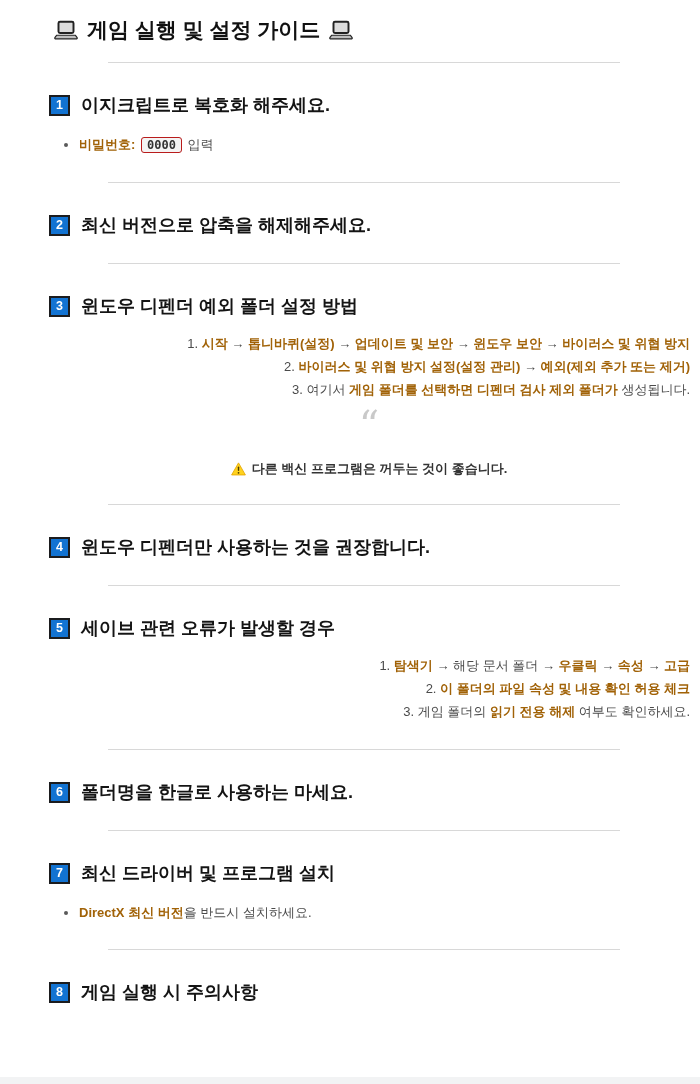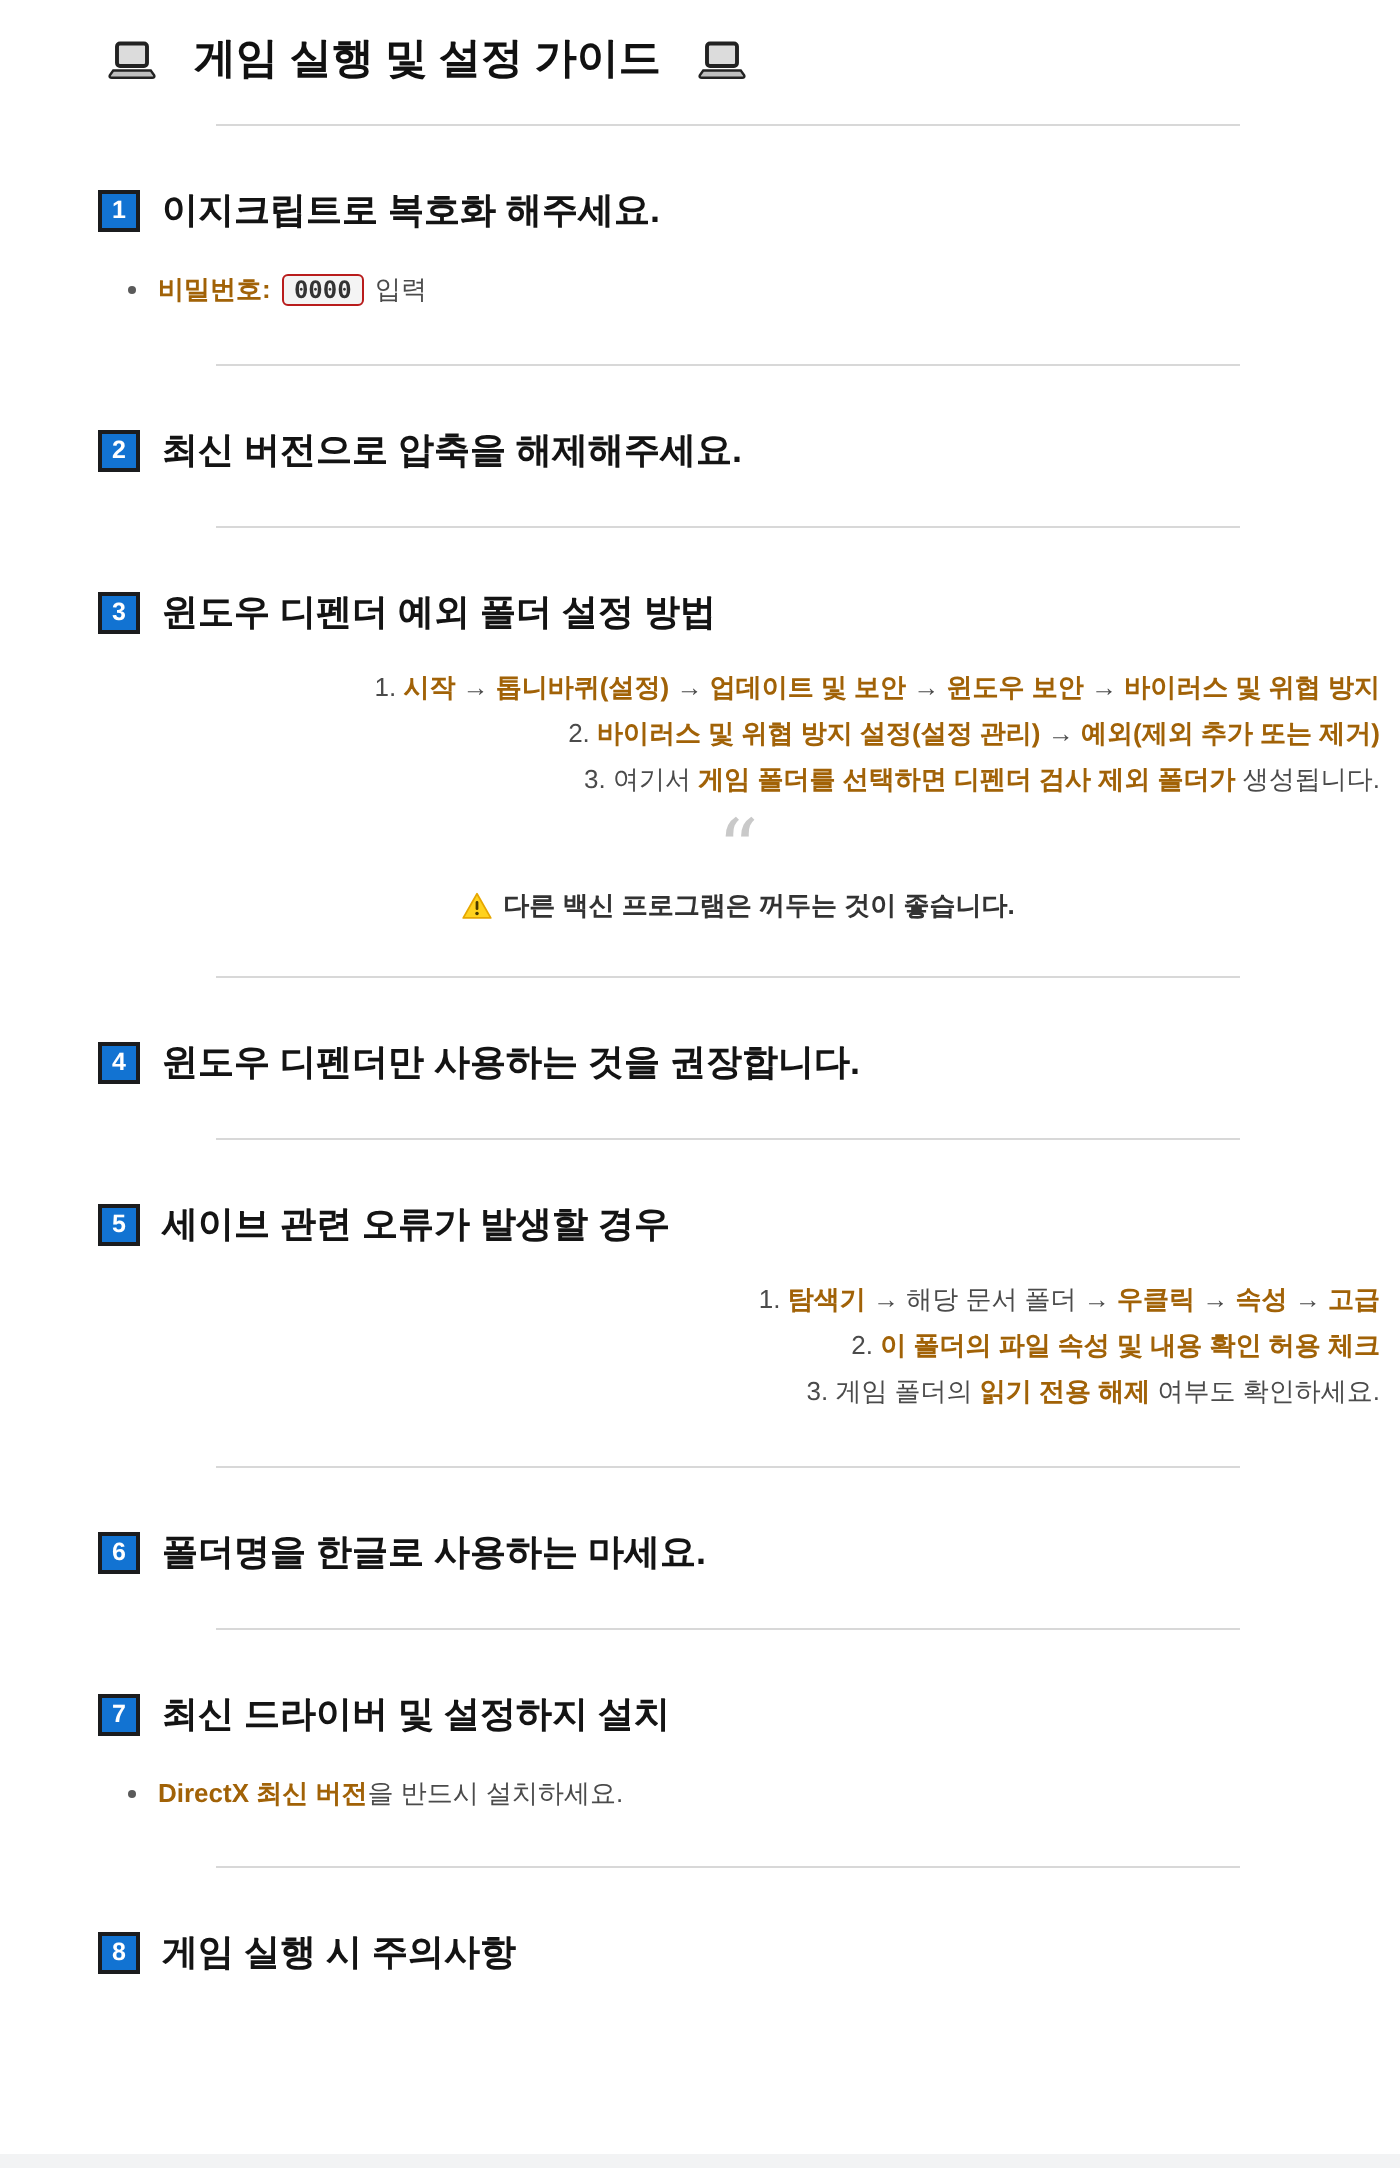--- a/index.html
+++ b/index.html
@@ -8,21 +8,21 @@
     width: 700px; height: 1084px;
     background: #ffffff;
     font-family: "Liberation Sans", "DejaVu Sans", sans-serif;
     color: #4b4b4b;
     position: relative;
     overflow: hidden;
   }
   .content { padding: 8px 10px 0 48px; }
 
   .doc-title {
-    display: flex; align-items: center; gap: 19px;
+    display: flex; align-items: center; gap: 9px;
     font-size: 21px; font-weight: 700; color: #111;
     margin: 8px 0 0 6px; line-height: 28px;
   }
   .laptop { display: inline-flex; align-items: center; }
 
   hr.divider {
     border: none; border-top: 1px solid #d8d8d8;
     margin: 26px 0 0 60px; width: 512px; height: 0;
   }
   hr.divider.first { margin-top: 18px; }
@@ -62,21 +62,21 @@
   }
 
   .quote { text-align: center; margin: 10px 0 0 0; }
   .quote-mark {
     display: block;
     font-family: "DejaVu Serif", serif;
     font-size: 40px; line-height: 28px; color: #c9c9c9;
   }
   .quote-text {
     display: flex; justify-content: center; align-items: center; gap: 6px;
-    font-size: 13px; font-weight: 700; color: #333; margin-top: 5px;
+    font-size: 13px; font-weight: 700; color: #333; margin-top: 21px;
   }
   .warn-icon { display: inline-flex; align-items: center; }
 
   .bottom-band {
     position: absolute; left: 0; right: 0; bottom: 0;
     height: 7px; background: #f2f3f4;
   }
 </style>
 </head>
 <body>
@@ -177,21 +177,21 @@
       <span class="badge">6</span>
       <span>폴더명을 한글로 사용하는 마세요.</span>
     </h2>
   </div>
 
   <hr class="divider">
 
   <div class="section">
     <h2 class="sec-head">
       <span class="badge">7</span>
-      <span>최신 드라이버 및 설정하지 설치</span>
+      <span>최신 드라이버 및 프로그램 설치</span>
     </h2>
     <ul class="bullets">
       <li><b>DirectX 최신 버전</b><span>을 반드시 설치하세요.</span></li>
     </ul>
   </div>
 
   <hr class="divider">
 
   <div class="section">
     <h2 class="sec-head">

